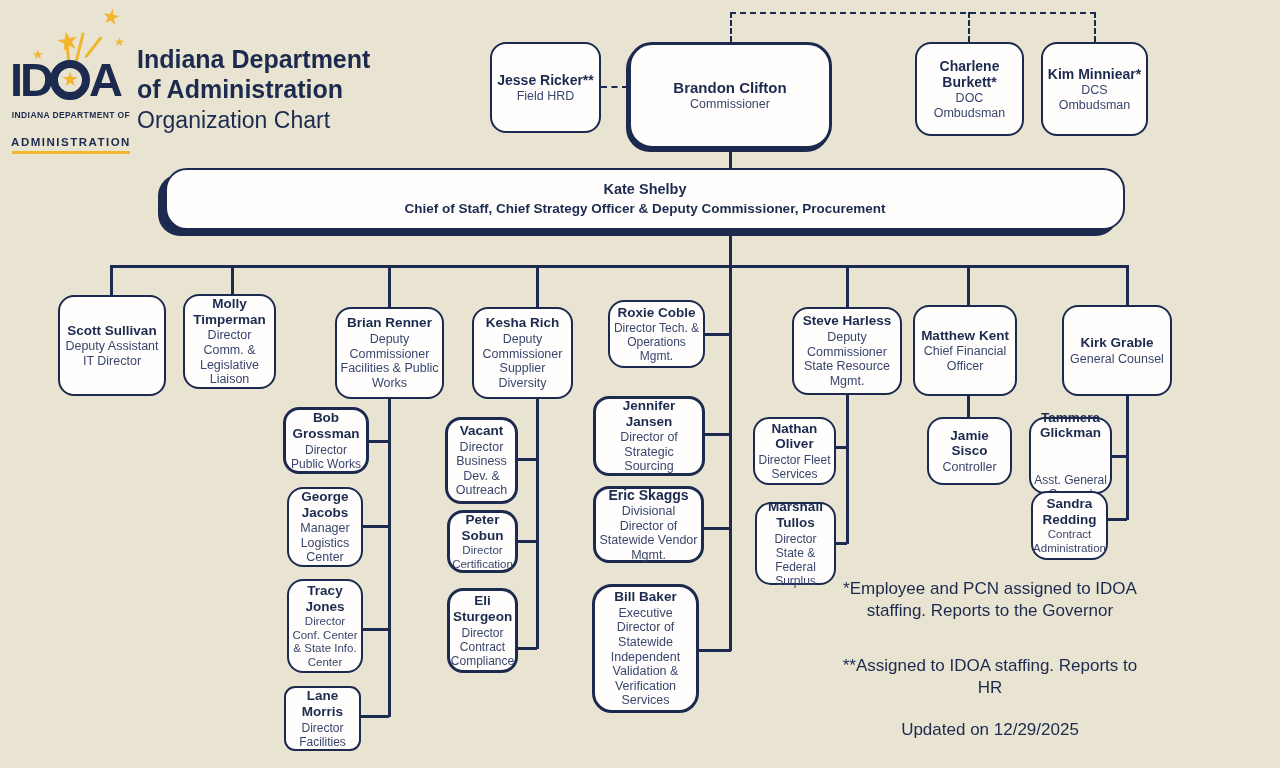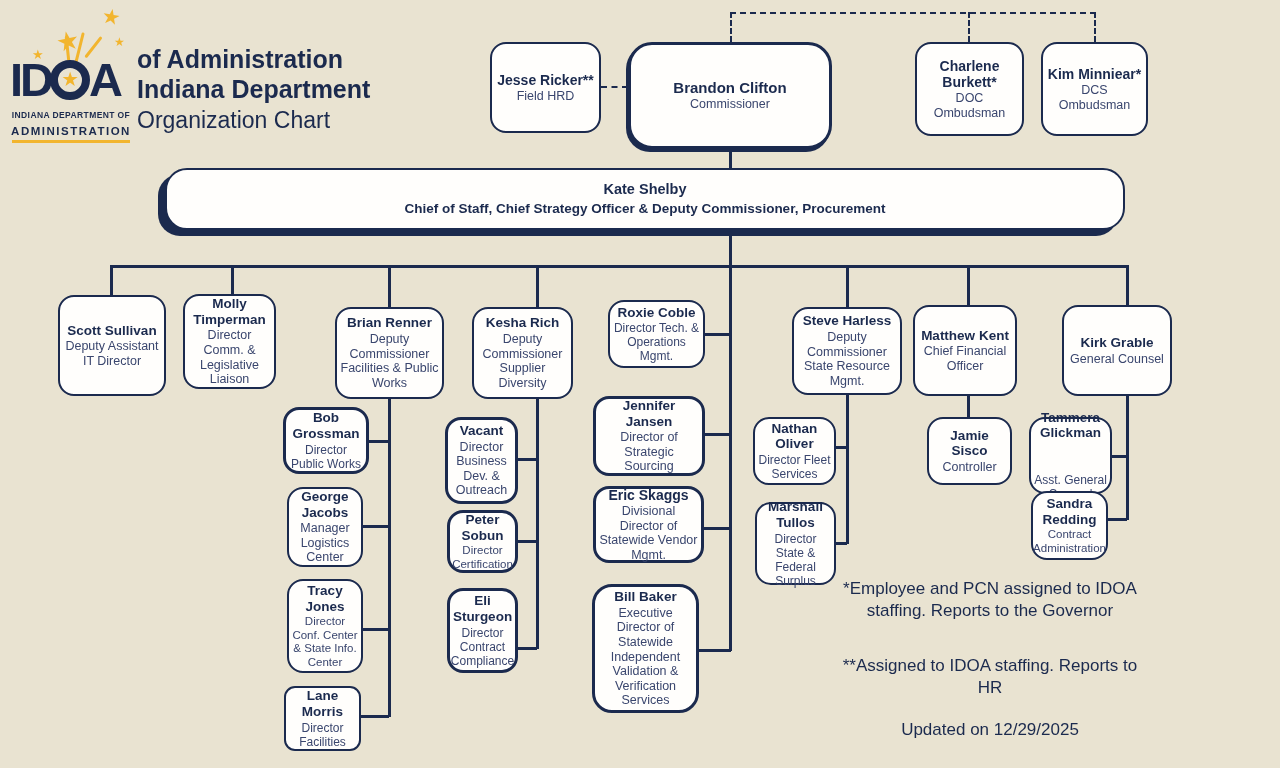--- a/index.html
+++ b/index.html
@@ -72,21 +72,21 @@
   
   .logo{position:absolute;left:8px;top:6px;width:128px;height:142px;}
   .logo .star{position:absolute;color:#f2b52e;line-height:1;}
   .logo .ray{position:absolute;width:2.5px;background:#f2b52e;border-radius:2px;}
   .idoa-row{position:absolute;left:2px;top:50px;display:flex;align-items:center;color:#1b2a4e;font-weight:bold;}
   .idoa-row .letters{font-size:47px;letter-spacing:-3px;line-height:1;}
   .idoa-o{width:24px;height:24px;border:8px solid #1b2a4e;border-radius:50%;display:flex;align-items:center;justify-content:center;margin:0 -1px;}
   .idoa-o .star-in{color:#f2b52e;font-size:17px;line-height:1;}
   .org-small{position:absolute;left:0;top:104px;width:126px;text-align:center;color:#1b2a4e;font-weight:bold;}
   .org-l1{font-size:8.5px;letter-spacing:.4px;}
-  .org-l2{font-size:11.5px;letter-spacing:1.5px;margin-top:5px;}
+  .org-l2{font-size:11.5px;letter-spacing:1.5px;margin-top:16px;}
   .gold-rule{width:118px;height:2.5px;background:#f2b52e;margin:3px auto 0;}
   .titleblock{position:absolute;left:137px;top:44px;color:#1b2a4e;}
   .titleblock .t1{font-size:25px;font-weight:bold;line-height:30px;}
   .titleblock .t2{font-size:23px;font-weight:400;line-height:32px;}
 
   
   .fnote{position:absolute;width:300px;text-align:center;color:#1b2a4e;font-size:17px;line-height:1.32;font-weight:400;}
   .fn1{left:840px;top:578px;}
   .fn2{left:840px;top:655px;}
   .fn3{left:840px;top:719px;}
@@ -110,22 +110,22 @@
     <span class="letters">A</span>
   </div>
   <div class="org-small">
     <div class="org-l1">INDIANA DEPARTMENT OF</div>
     <div class="org-l2">ADMINISTRATION</div>
     <div class="gold-rule"></div>
   </div>
 </div>
 
 <div class="titleblock">
+  <div class="t1">Indiana Department</div>
   <div class="t1">of Administration</div>
-  <div class="t1">Indiana Department</div>
   <div class="t2">Organization Chart</div>
 </div>
 
 <div class="dash-h" style="left:730px;top:12px;width:366px;"></div>
 <div class="dash-v" style="left:730px;top:12px;height:30px;"></div>
 <div class="dash-v" style="left:968px;top:12px;height:30px;"></div>
 <div class="dash-v" style="left:1094px;top:12px;height:30px;"></div>
 <div class="dash-h" style="left:601px;top:86px;width:27px;"></div>
 
 <div class="ln" style="left:729px;top:148px;width:2.5px;height:20px;"></div>

